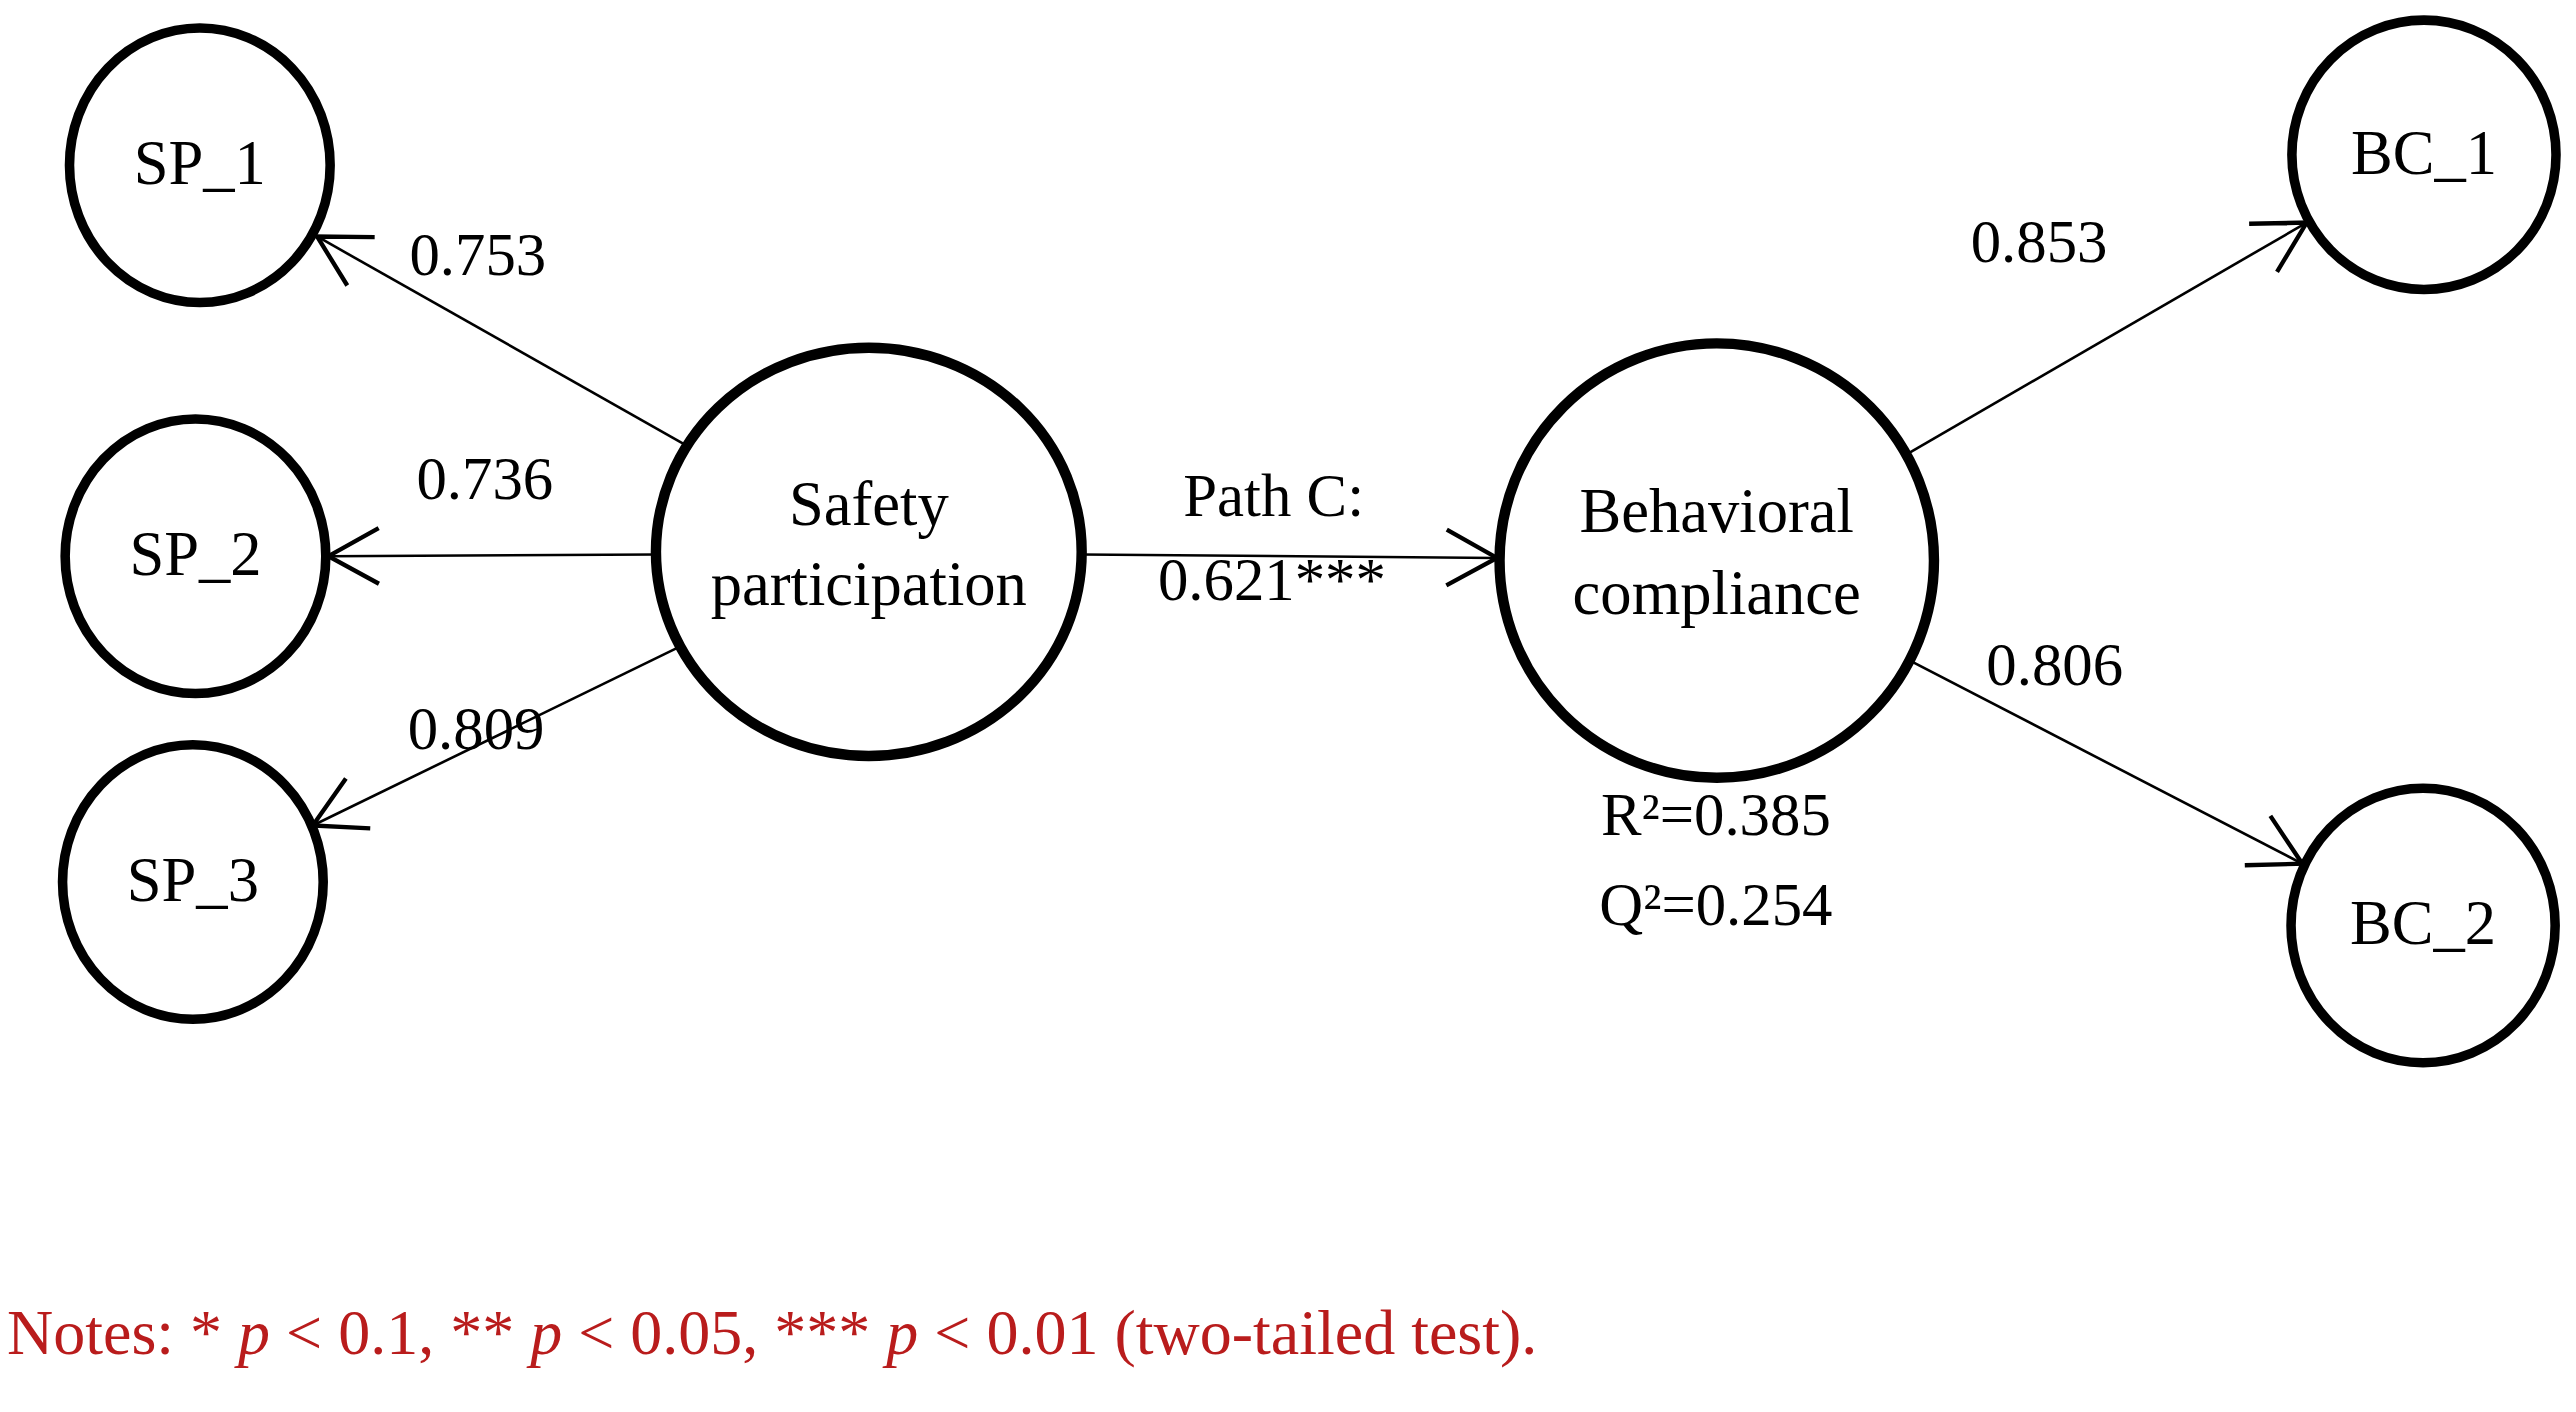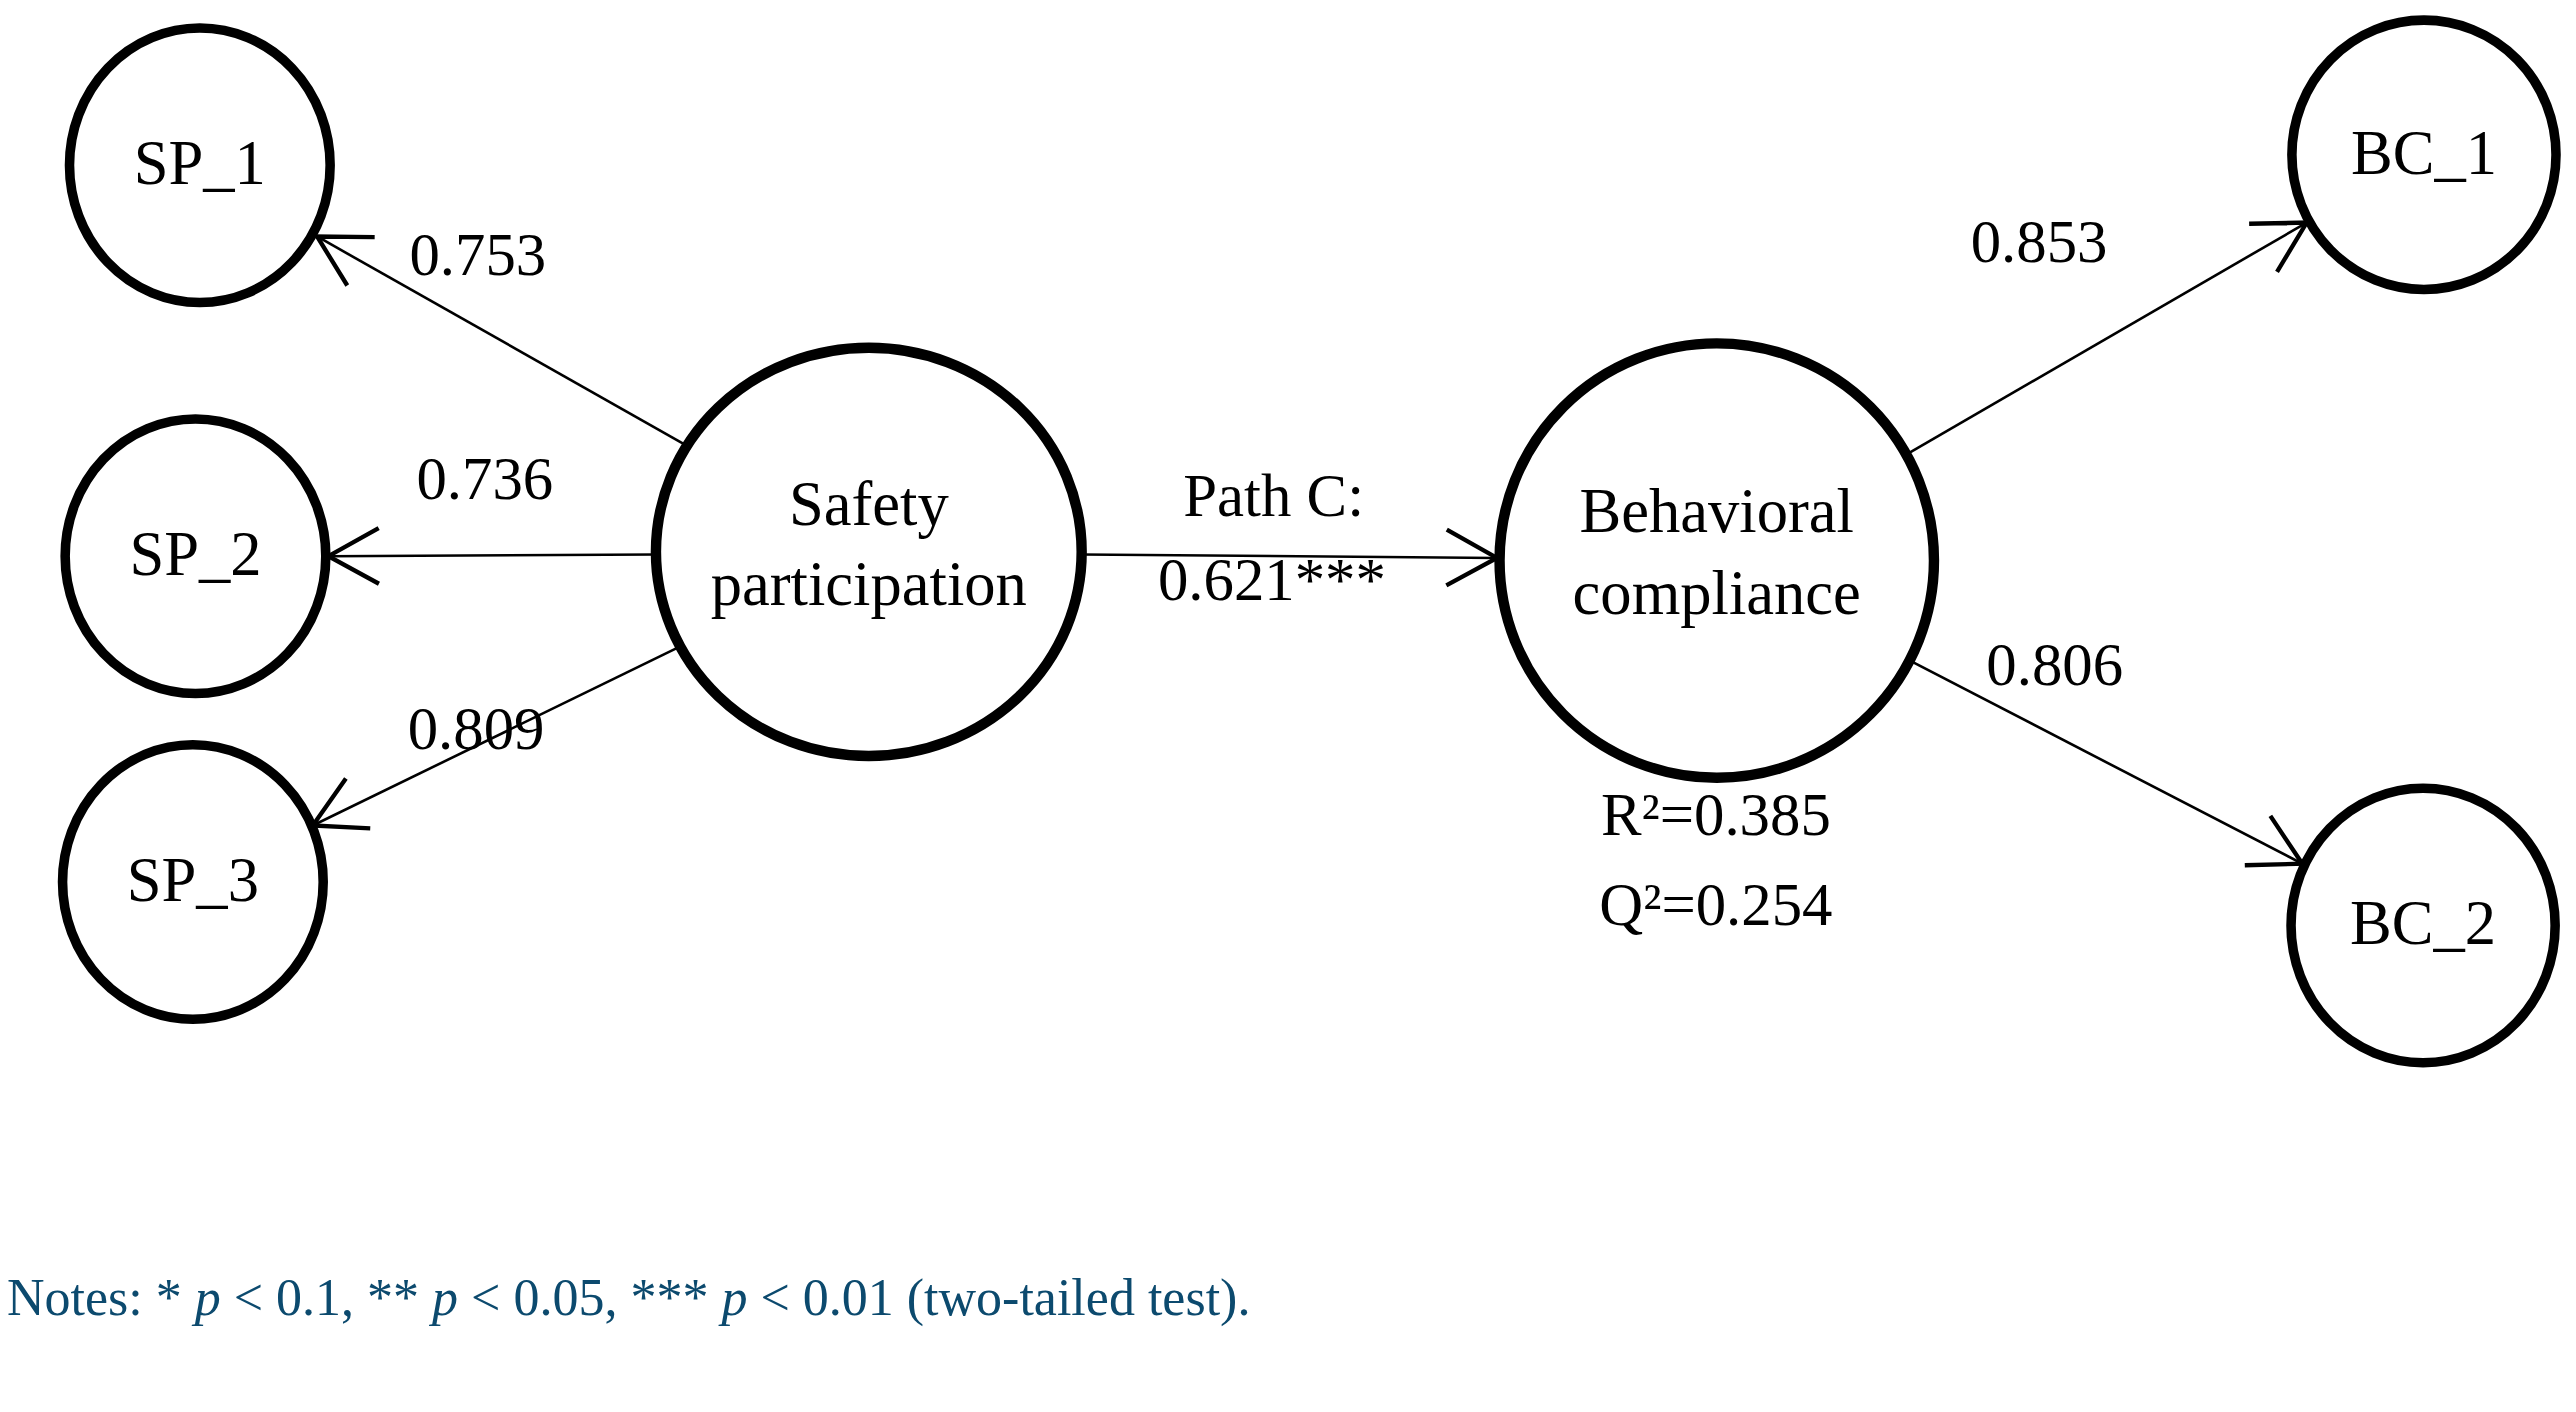--- a/index.html
+++ b/index.html
@@ -46,23 +46,23 @@
   .stat-label {
     font-family: "Liberation Serif", serif;
     font-size: 70px;
     fill: #000000;
     text-anchor: middle;
     dominant-baseline: middle;
   }
   .notes-line {
     position: absolute;
     left: 7px;
-    top: 1268px;
-    font-size: 52px;
-    color: #0c4a6e;
+    top: 1296px;
+    font-size: 64px;
+    color: #b91c1c;
     white-space: nowrap;
   }
   .notes-line .italic-p {
     font-style: italic;
   }
 </style>
 </head>
 <body>
 
 <svg class="diagram-svg" width="2576" height="1413" viewBox="0 0 2965 1626" xmlns="http://www.w3.org/2000/svg">

